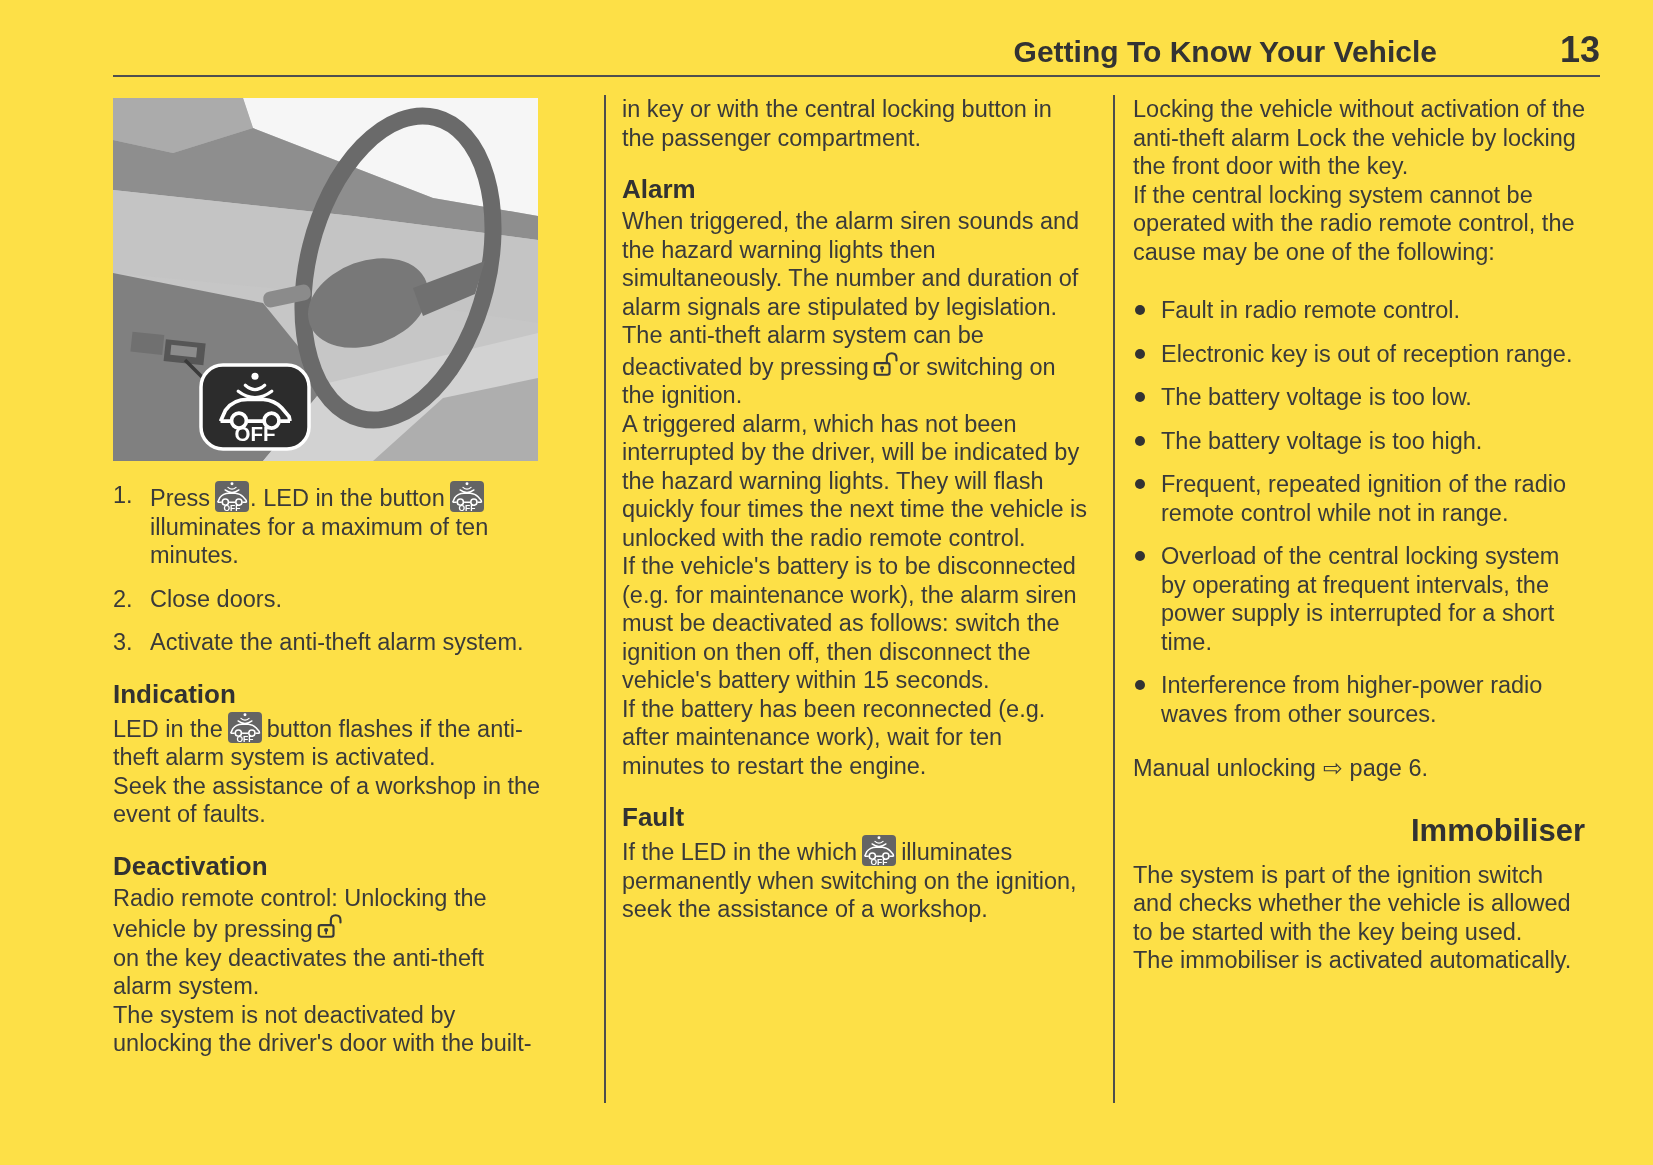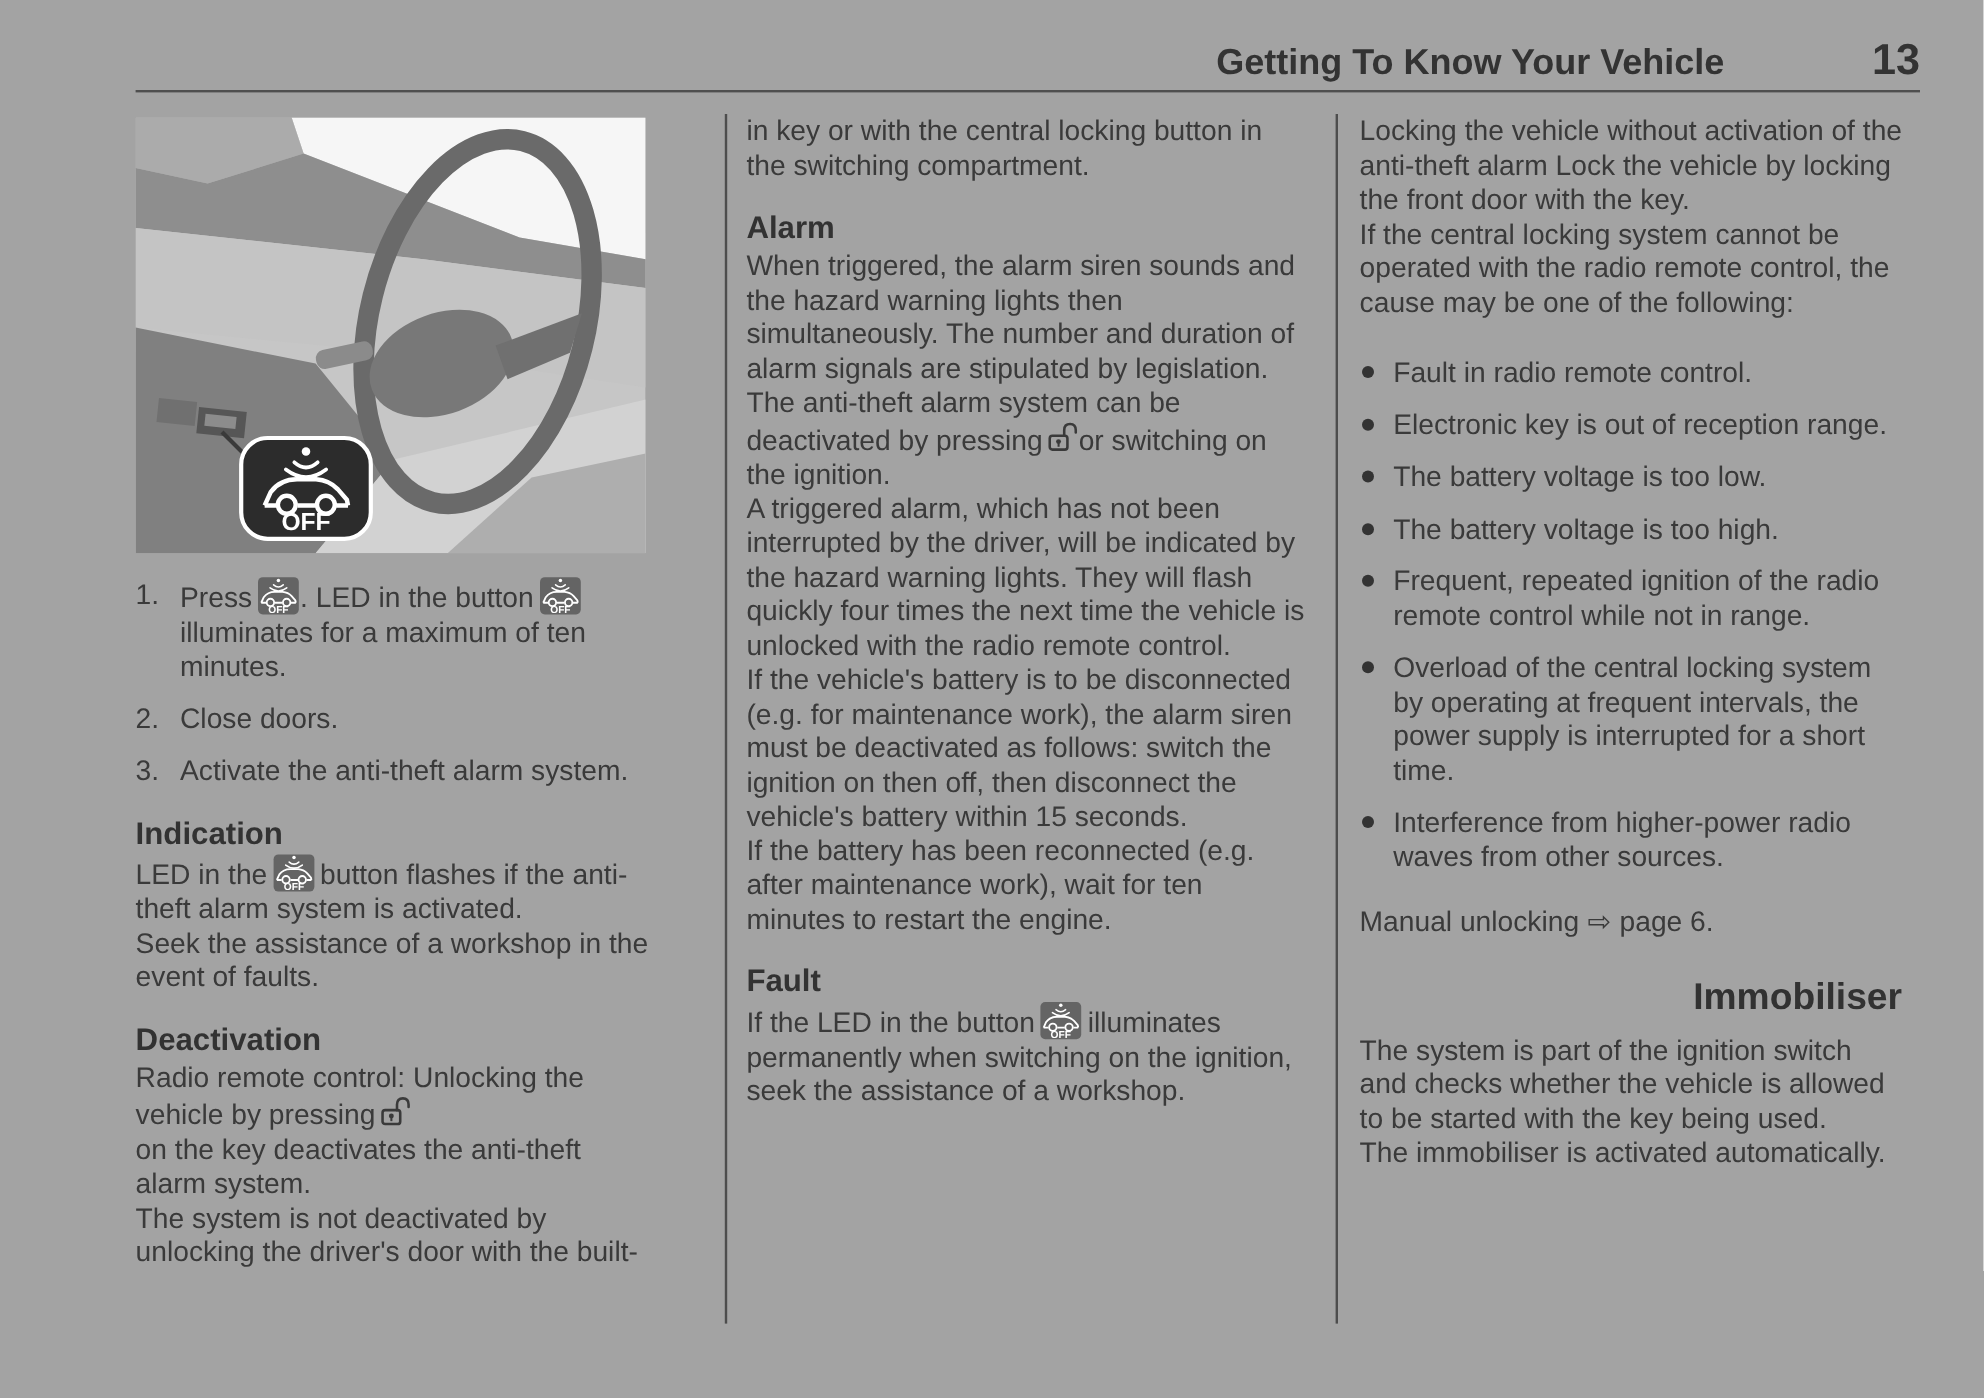--- a/index.html
+++ b/index.html
@@ -1,18 +1,18 @@
 <!DOCTYPE html>
 <html><head>
 <meta charset="utf-8">
 <style>
   * { box-sizing: border-box; }
   html,body { margin:0; padding:0; background:#fff; }
   .page {
-    position:relative; width:1653px; height:1165px; background:#a3a3a3;
+    position:relative; width:1653px; height:1165px; background:#fde047;
     font-family:"Liberation Sans", sans-serif; font-size:23.5px; line-height:28.5px;
     color:#3a3a3a; overflow:hidden;
   }
   .header { position:absolute; top:36px; left:113px; width:1487px;
     display:flex; justify-content:flex-end; align-items:baseline; }
   .header .title { font-size:30px; font-weight:bold; color:#333; }
   .header .pagenum { font-size:36px; font-weight:bold; color:#333; margin-left:123px; }
   .header-rule { position:absolute; top:75px; left:113px; width:1487px; height:2px; background:#4f4f4f; }
 
   .col { position:absolute; top:95px; }
@@ -140,29 +140,29 @@
             <use href="#car-off" xlink:href="#car-off"></use>
           </svg></span><span>button flashes if the anti-theft alarm system is activated.</span><span class="blk">Seek the assistance of a workshop in the event of faults.</span></p>
 
     <div class="h-sub">Deactivation</div>
     <p><span>Radio remote control: Unlocking the vehicle by pressing</span><span class="icon-unlock"><svg viewBox="0 0 28 30">
             <use href="#unlock-glyph" xlink:href="#unlock-glyph"></use>
           </svg></span><span class="blk">on the key deactivates the anti-theft alarm system.</span><span class="blk">The system is not deactivated by unlocking the driver's door with the built-</span></p>
   </div>
 
   <div class="col col2">
-    <p>in key or with the central locking button in the switching compartment.</p>
+    <p>in key or with the central locking button in the passenger compartment.</p>
 
     <div class="h-sub">Alarm</div>
     <p><span class="blk">When triggered, the alarm siren sounds and the hazard warning lights then simultaneously. The number and duration of alarm signals are stipulated by legislation.</span><span>The anti-theft alarm system can be deactivated by pressing</span><span class="icon-unlock tight-r"><svg viewBox="0 0 28 30">
             <use href="#unlock-glyph" xlink:href="#unlock-glyph"></use>
           </svg></span><span>or switching on the ignition.</span><span class="blk">A triggered alarm, which has not been interrupted by the driver, will be indicated by the hazard warning lights. They will flash quickly four times the next time the vehicle is unlocked with the radio remote control.</span><span class="blk">If the vehicle's battery is to be disconnected (e.g. for maintenance work), the alarm siren must be deactivated as follows: switch the ignition on then off, then disconnect the vehicle's battery within 15 seconds.</span><span class="blk">If the battery has been reconnected (e.g. after maintenance work), wait for ten minutes to restart the engine.</span></p>
 
     <div class="h-sub">Fault</div>
-    <p><span>If the LED in the button</span><span class="icon-off"><svg viewBox="0 0 44 40">
+    <p><span>If the LED in the which</span><span class="icon-off"><svg viewBox="0 0 44 40">
             <use href="#car-off" xlink:href="#car-off"></use>
           </svg></span><span>illuminates permanently when switching on the ignition, seek the assistance of a workshop.</span></p>
   </div>
 
   <div class="col col3">
     <p>
         <span class="blk">Locking the vehicle without activation of the anti-theft alarm Lock the vehicle by locking the front door with the key.</span>
         <span class="blk">If the central locking system cannot be operated with the radio remote control, the cause may be one of the following:</span>
       </p>
 

